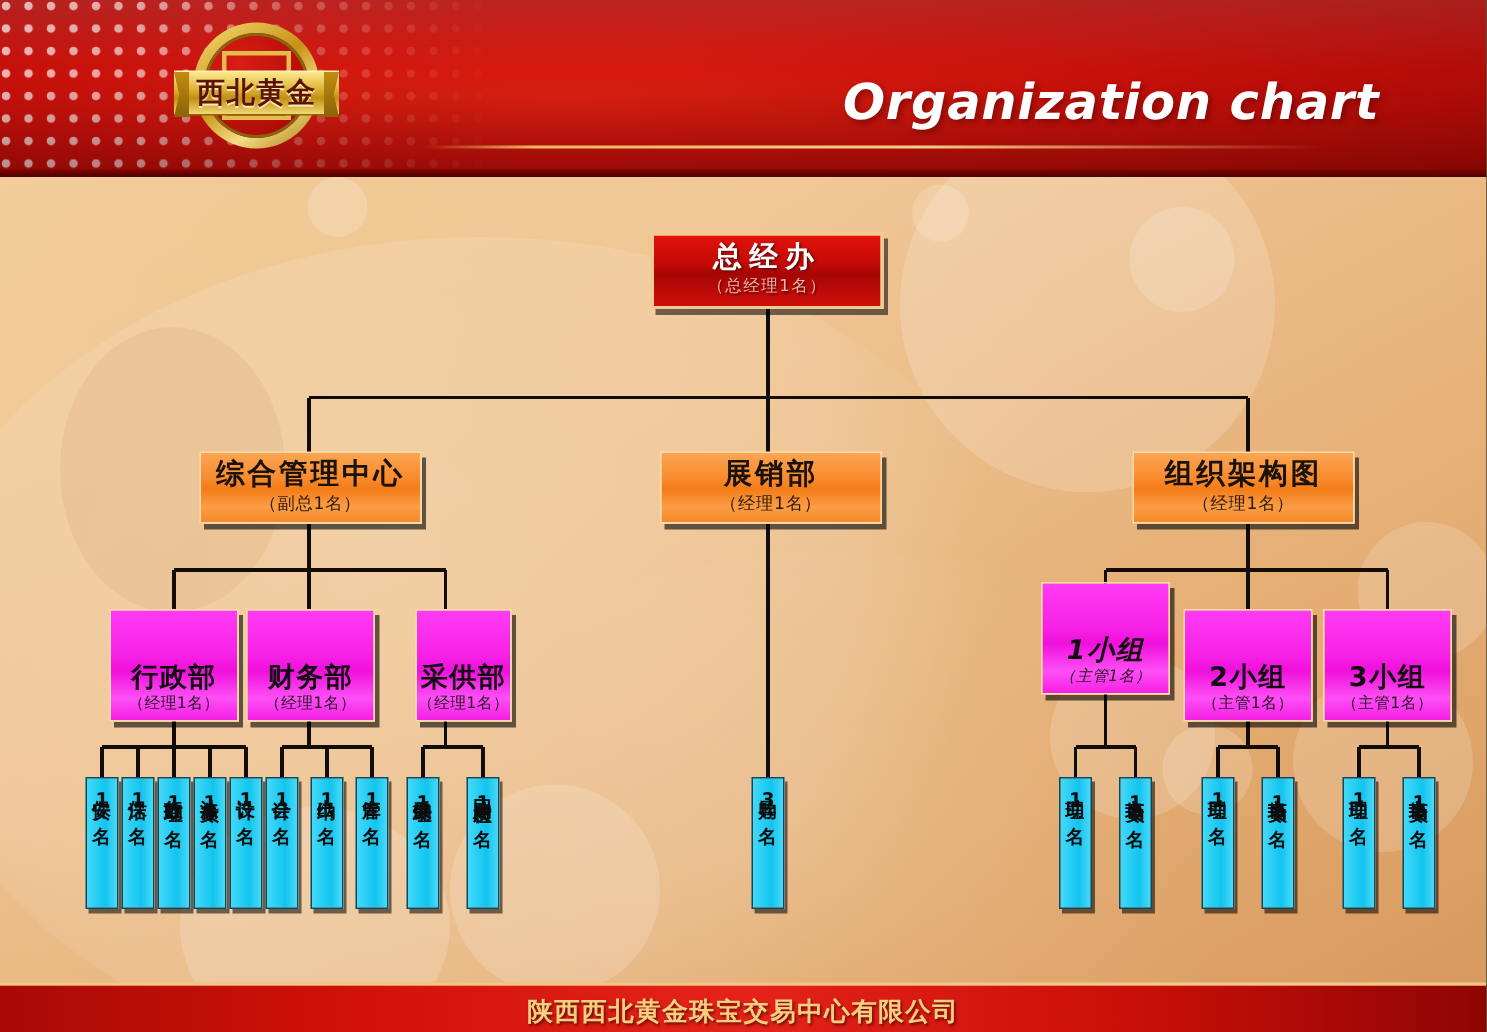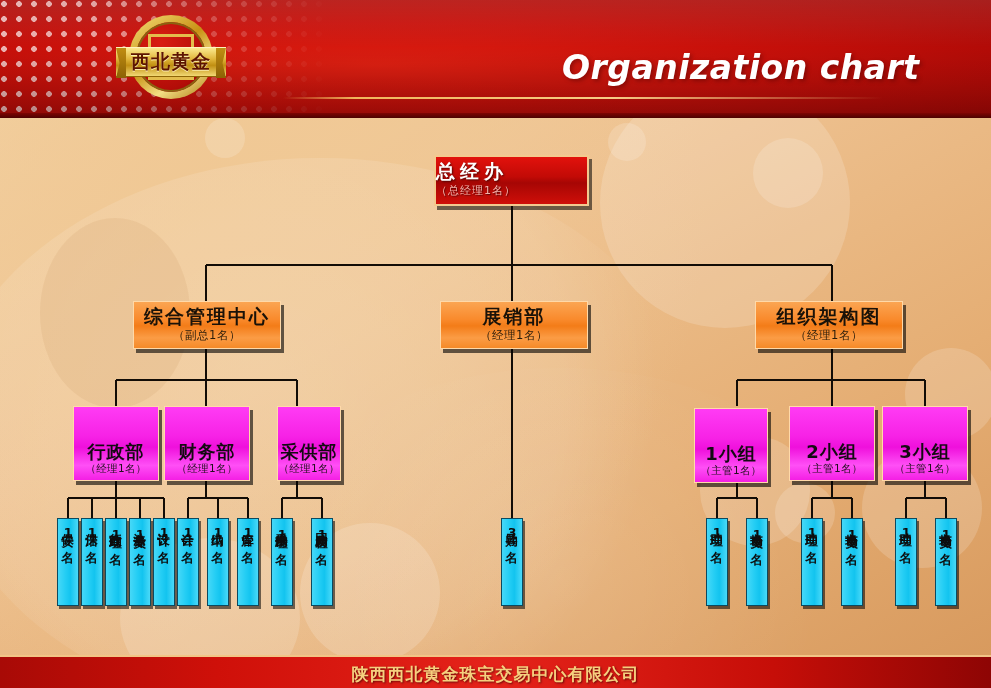--- a/index.html
+++ b/index.html
@@ -112,20 +112,21 @@
   #wires{position:absolute;left:0;top:118px;width:991px;height:537px;}
 
   
   .node{position:absolute;}
 
   
   .node-red .box{
     background:linear-gradient(to bottom,#e2120c 0%,#c20a06 42%,#a60604 55%,#cf0f09 100%);
     border:2px solid #f3c98f;
     box-shadow:3px 4px 0 rgba(0,0,0,.55);
+    text-align:center;
     padding:5px 0 6px;
   }
   .node-red .t1{font-size:19px;font-weight:bold;color:#fff;letter-spacing:5px;
     text-shadow:1px 1px 2px rgba(0,0,0,.6);line-height:1.05;}
   .node-red .t2{font-size:11px;color:#f2b3ad;letter-spacing:1px;margin-top:1px;
     text-shadow:1px 1px 1px rgba(0,0,0,.5);}
 
   
   .node-orange .box{
     background:linear-gradient(to bottom,#fba552 0%,#f98a2c 38%,#f37c18 52%,#fb9c45 78%,#f58a28 100%);
@@ -317,21 +318,21 @@
       <div class="t2">（经理1名）</div>
     </div>
   </div>
   <div class="node node-magenta" style="left:255px;top:406px;width:86px;padding-left:22px;">
     <div class="box">
       <div class="t1">采供部</div>
       <div class="t2">（经理1名）</div>
     </div>
   </div>
 
-  <div class="node node-magenta" style="left:694px;top:408px;width:74px;">
+  <div class="node node-magenta" style="left:694px;top:388px;width:86px;font-style:italic;">
     <div class="box">
       <div class="t1">1小组</div>
       <div class="t2">（主管1名）</div>
     </div>
   </div>
   <div class="node node-magenta" style="left:789px;top:406px;width:86px;">
     <div class="box">
       <div class="t1">2小组</div>
       <div class="t2">（主管1名）</div>
     </div>

